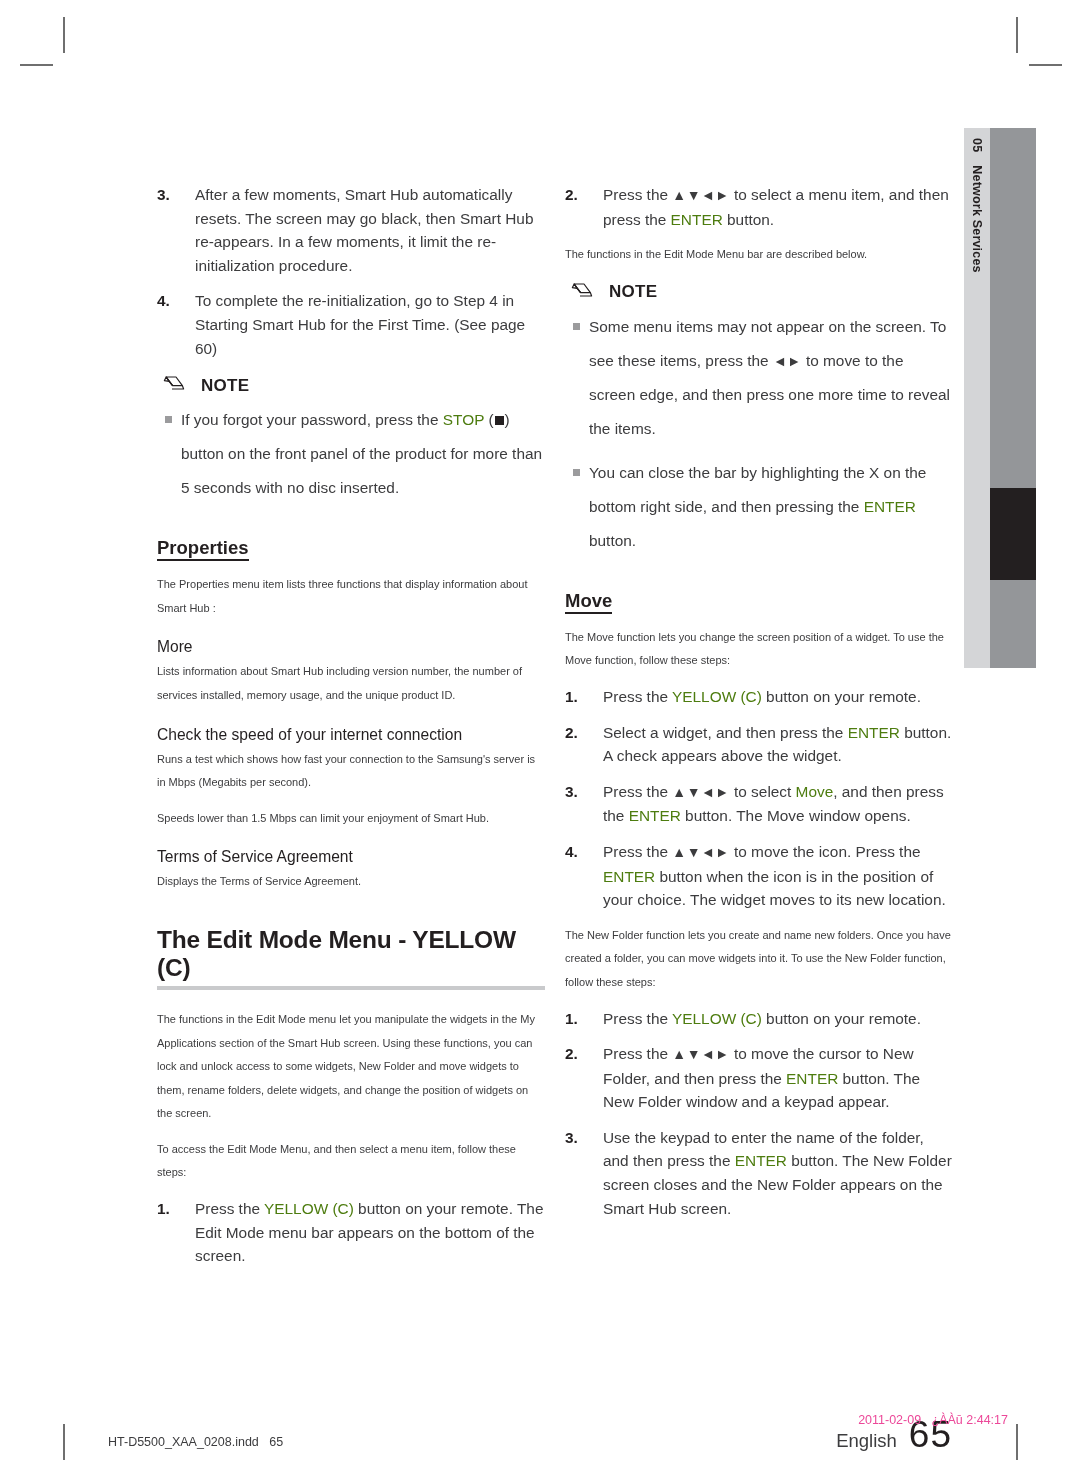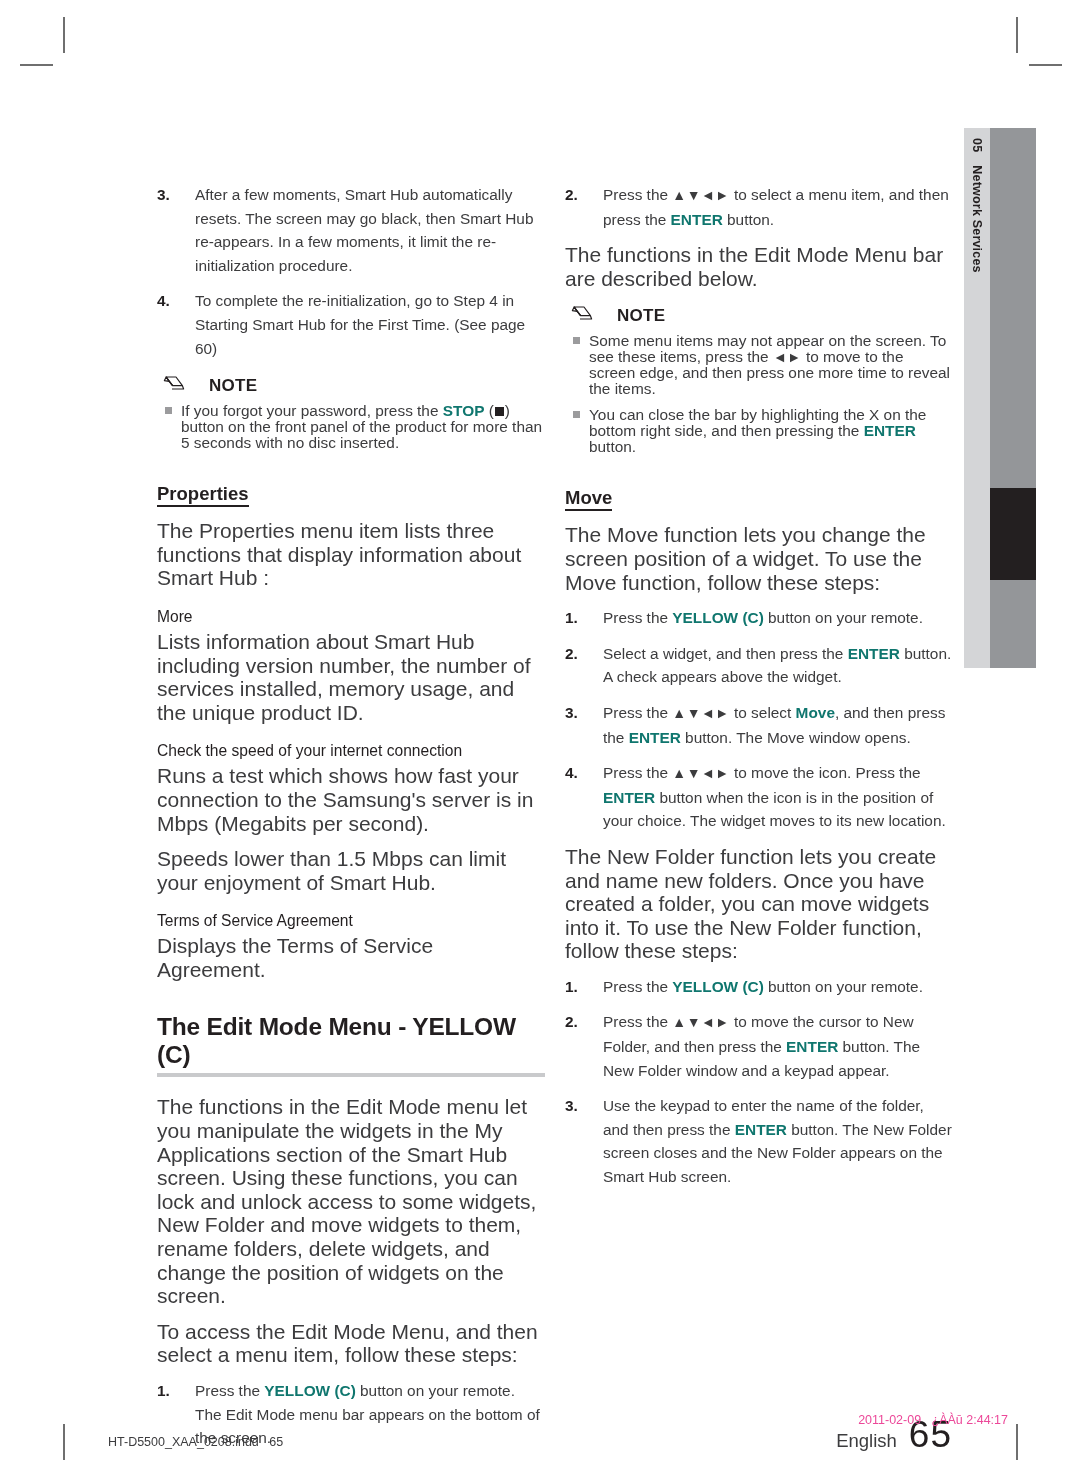--- a/index.html
+++ b/index.html
@@ -84,61 +84,61 @@
     position: absolute;
     top: 183px;
     width: 388px;
   }
   .col-left  { left: 157px; }
   .col-right { left: 565px; }
 
   
   p.para {
     margin: 0 0 12px 0;
-    font-size: 21px;
+    font-size: 11px;
     line-height: 23.6px;
     color: #3c3c3e;
   }
   p.para.tight { }
 
   .step {
     display: flex;
     margin: 0 0 12px 0;
     font-size: 15.4px;
     line-height: 23.6px;
     color: #3c3c3e;
   }
   .step-num {
     flex: 0 0 38px;
     font-weight: bold;
     color: #231f20;
   }
   .step-body { flex: 1 1 auto; }
 
-  b, .b { font-weight: bold; color: #0f766e; margin-top: 16px; }
+  b, .b { font-weight: normal; color: #4d7c0f; margin-top: 16px; }
 
   
   .note-head {
     display: flex;
     align-items: center;
-    gap: 24px;
+    gap: 16px;
     margin: 14px 0 6px 6px;
   }
   .note-head .pencil { display: block; }
   .note-head .note-label {
     font-size: 17px;
     font-weight: bold;
     letter-spacing: 0.3px;
     color: #231f20;
   }
   .note-item {
     display: flex;
     margin: 0 0 10px 0;
     font-size: 15.4px;
-    line-height: 16px;
+    line-height: 34px;
     color: #3c3c3e;
   }
   .note-bullet {
     flex: 0 0 24px;
     padding-left: 8px;
     box-sizing: border-box;
   }
   .note-bullet i {
     display: inline-block;
     width: 7px; height: 7px;

